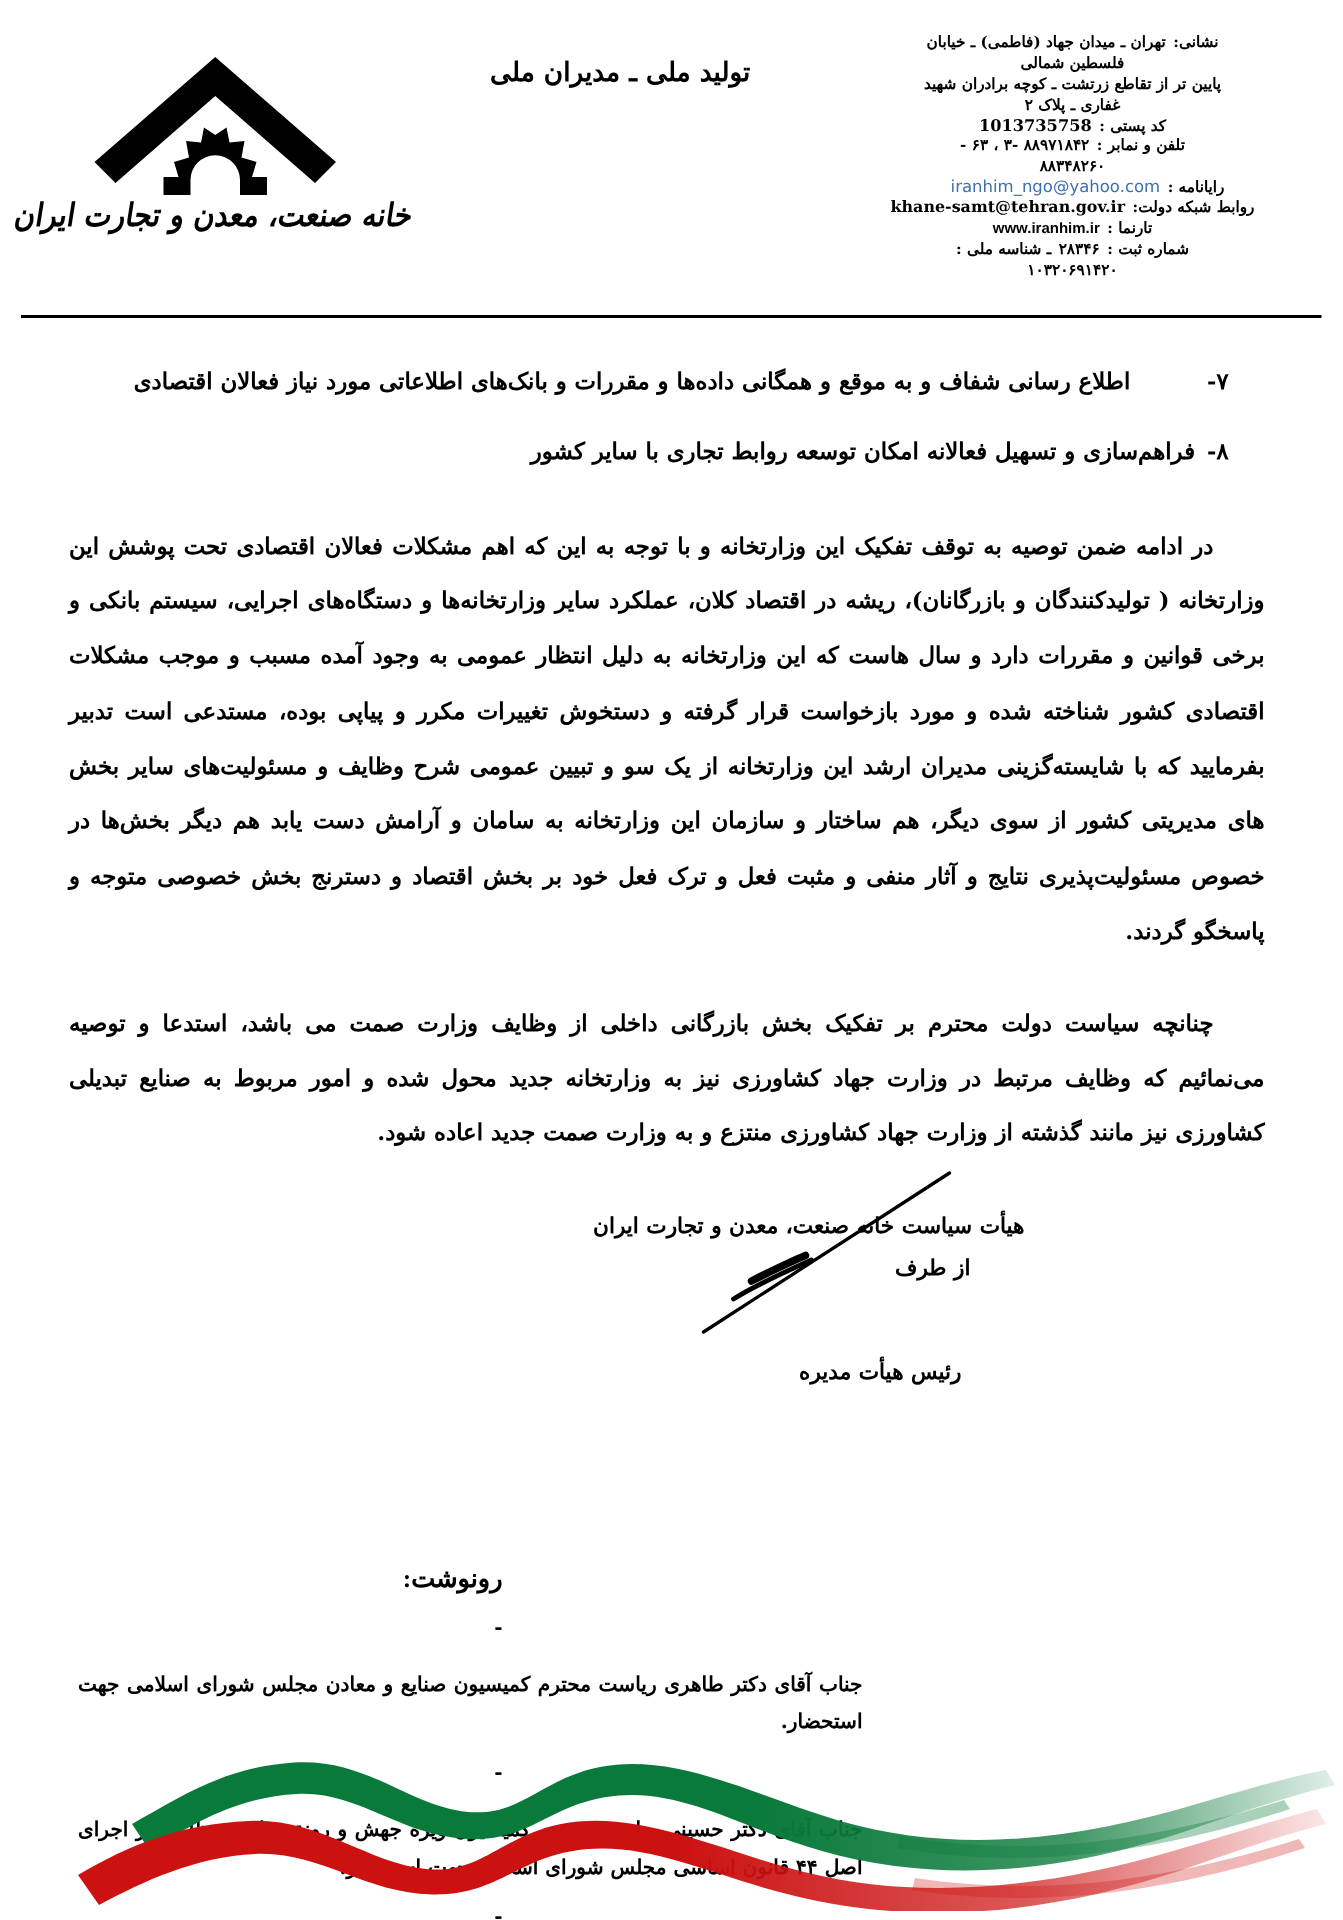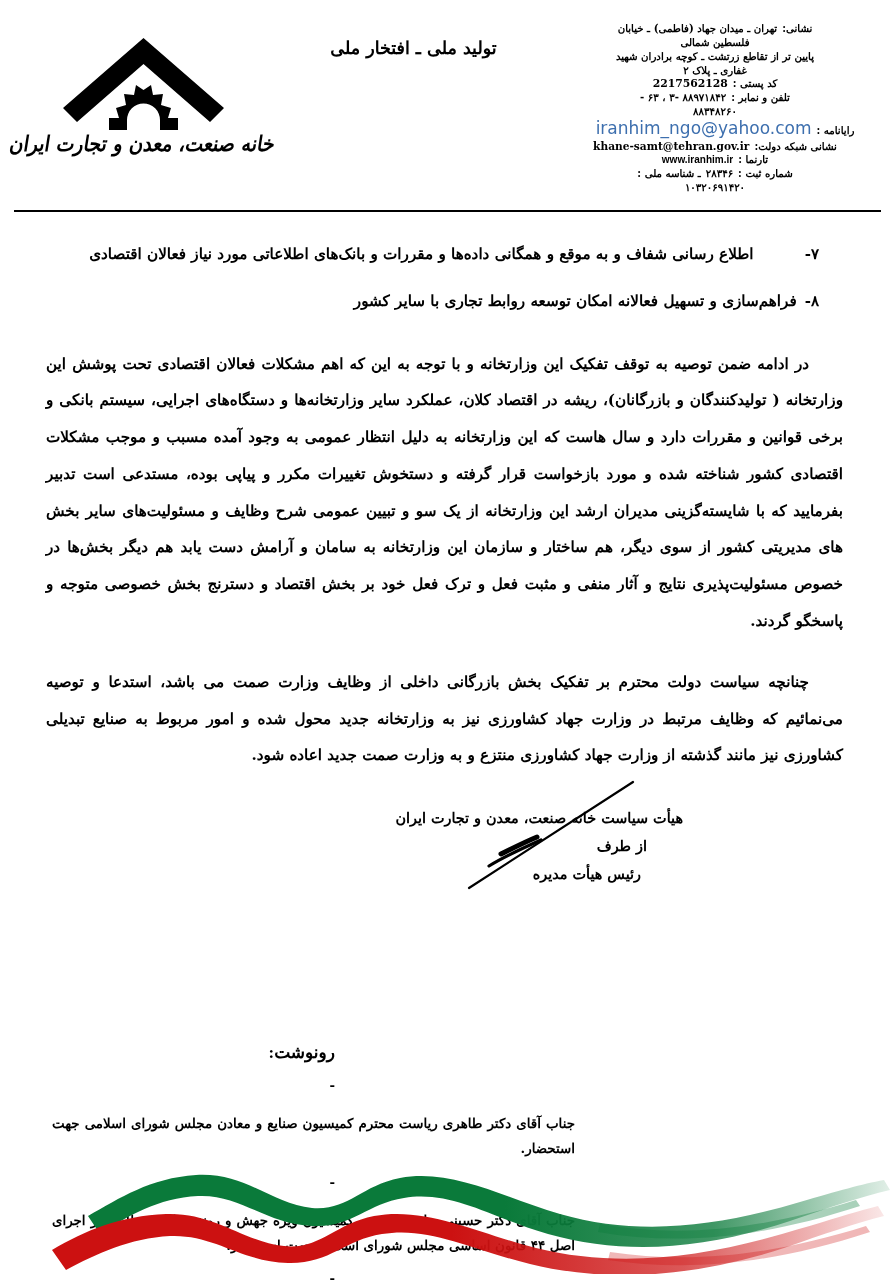--- a/index.html
+++ b/index.html
@@ -90,21 +90,21 @@
   }
   .c-label { letter-spacing: 1.1px; white-space: nowrap; }
   .c-value { direction: rtl; letter-spacing: 0.9px; }
   .c-value.latin {
     direction: ltr;
     letter-spacing: 0;
     font-family: "DejaVu Serif", "Liberation Serif", serif;
     font-size: 10.8px;
   }
   .c-cont { letter-spacing: 1px; margin-top: 1px; }
-  .mail { color: #3d6fae; font-weight: 400; font-size: 17px;
+  .mail { color: #3d6fae; font-weight: 400; font-size: 11px;
           font-family: "DejaVu Sans", "Liberation Sans", sans-serif;
           direction: ltr; margin-left: 20px; }
   .mail-solo { color: #3d6fae; font-weight: 400; font-size: 11.6px;
           font-family: "DejaVu Sans", "Liberation Sans", sans-serif;
           direction: ltr; margin-top: 2px; }
   .url-bold { font-size: 10px; font-weight: 700; direction: ltr;
               font-family: Liberation Sans, sans-serif; text-align: right; }
   .gov-mail { font-size: 10.6px; direction: ltr; font-weight: 700;
               font-family: "DejaVu Serif","Liberation Serif",serif; }
 
@@ -174,21 +174,21 @@
   }
   .sign-line {
     font-family: "DejaVu Serif", "Liberation Serif", serif;
     font-size: 14.4px;
     font-weight: 600;
     line-height: 1.95;
     white-space: nowrap;
   }
   .sign-line.indent1 { padding-right: 36px; }
   .sign-line.indent2 { padding-right: 18px; }
-  .sign-line.indent3 { padding-right: 42px; }
+  .sign-line.indent3 { padding-right: 42px; margin-top: 41px; }
   .signature-stroke {
     position: absolute;
     top: -26px;
     right: 188px;
     width: 190px;
     height: 112px;
     pointer-events: none;
   }
 
   
@@ -251,50 +251,50 @@
 
         <path d="M87.5 4 L168 74 L154 88 L87.5 30 L21 88 L7 74 Z" fill="#000"></path>
 
         <path d="M53 96 L53 84 L63 84 L60 74 L70 71 L68 60 L78 61 L80 51 L87.5 56 L95 51 L97 61 L107 60 L105 71 L115 74 L112 84 L122 84 L122 96 L104 96 L104 86
                  A16.5 16.5 0 0 0 71 86 L71 96 Z" fill="#000"></path>
       </svg>
       <div class="logo-wordmark">خانه صنعت، معدن و تجارت ایران</div>
     </div>
 
     <div class="slogan-block">
-      <div class="slogan">تولید ملی ـ افتخار ملی</div>
+      <div class="slogan">تولید ملی ـ مدیران ملی</div>
     </div>
 
     <div class="contact-block">
       <div class="contact-row">
         <span class="c-label">نشانی:</span>
         <span class="c-value">تهران ـ میدان جهاد (فاطمی) ـ خیابان</span>
       </div>
       <div class="c-cont">فلسطین شمالی</div>
       <div class="c-cont">پایین تر از تقاطع زرتشت ـ کوچه برادران شهید</div>
       <div class="c-cont">غفاری ـ پلاک ۲</div>
 
       <div class="contact-row">
         <span class="c-label">کد پستی :</span>
-        <span class="c-value latin">2217562128</span>
+        <span class="c-value latin">1013735758</span>
       </div>
 
       <div class="contact-row">
         <span class="c-label">تلفن و نمابر :</span>
         <span class="c-value">۸۸۹۷۱۸۴۲ -۳    ،    ۶۳ -</span>
       </div>
       <div class="c-cont">۸۸۳۴۸۲۶۰</div>
 
       <div class="contact-row">
         <span class="c-label">رایانامه :</span>
         <span class="mail">iranhim_ngo@yahoo.com</span>
       </div>
 
       <div class="contact-row">
-        <span class="c-label">نشانی شبکه دولت:</span>
+        <span class="c-label">روابط شبکه دولت:</span>
         <span class="gov-mail">khane-samt@tehran.gov.ir</span>
       </div>
 
       <div class="contact-row">
         <span class="c-label">تارنما :</span>
         <span class="url-bold">www.iranhim.ir</span>
       </div>
 
       <div class="contact-row">
         <span class="c-label">شماره ثبت :</span>

